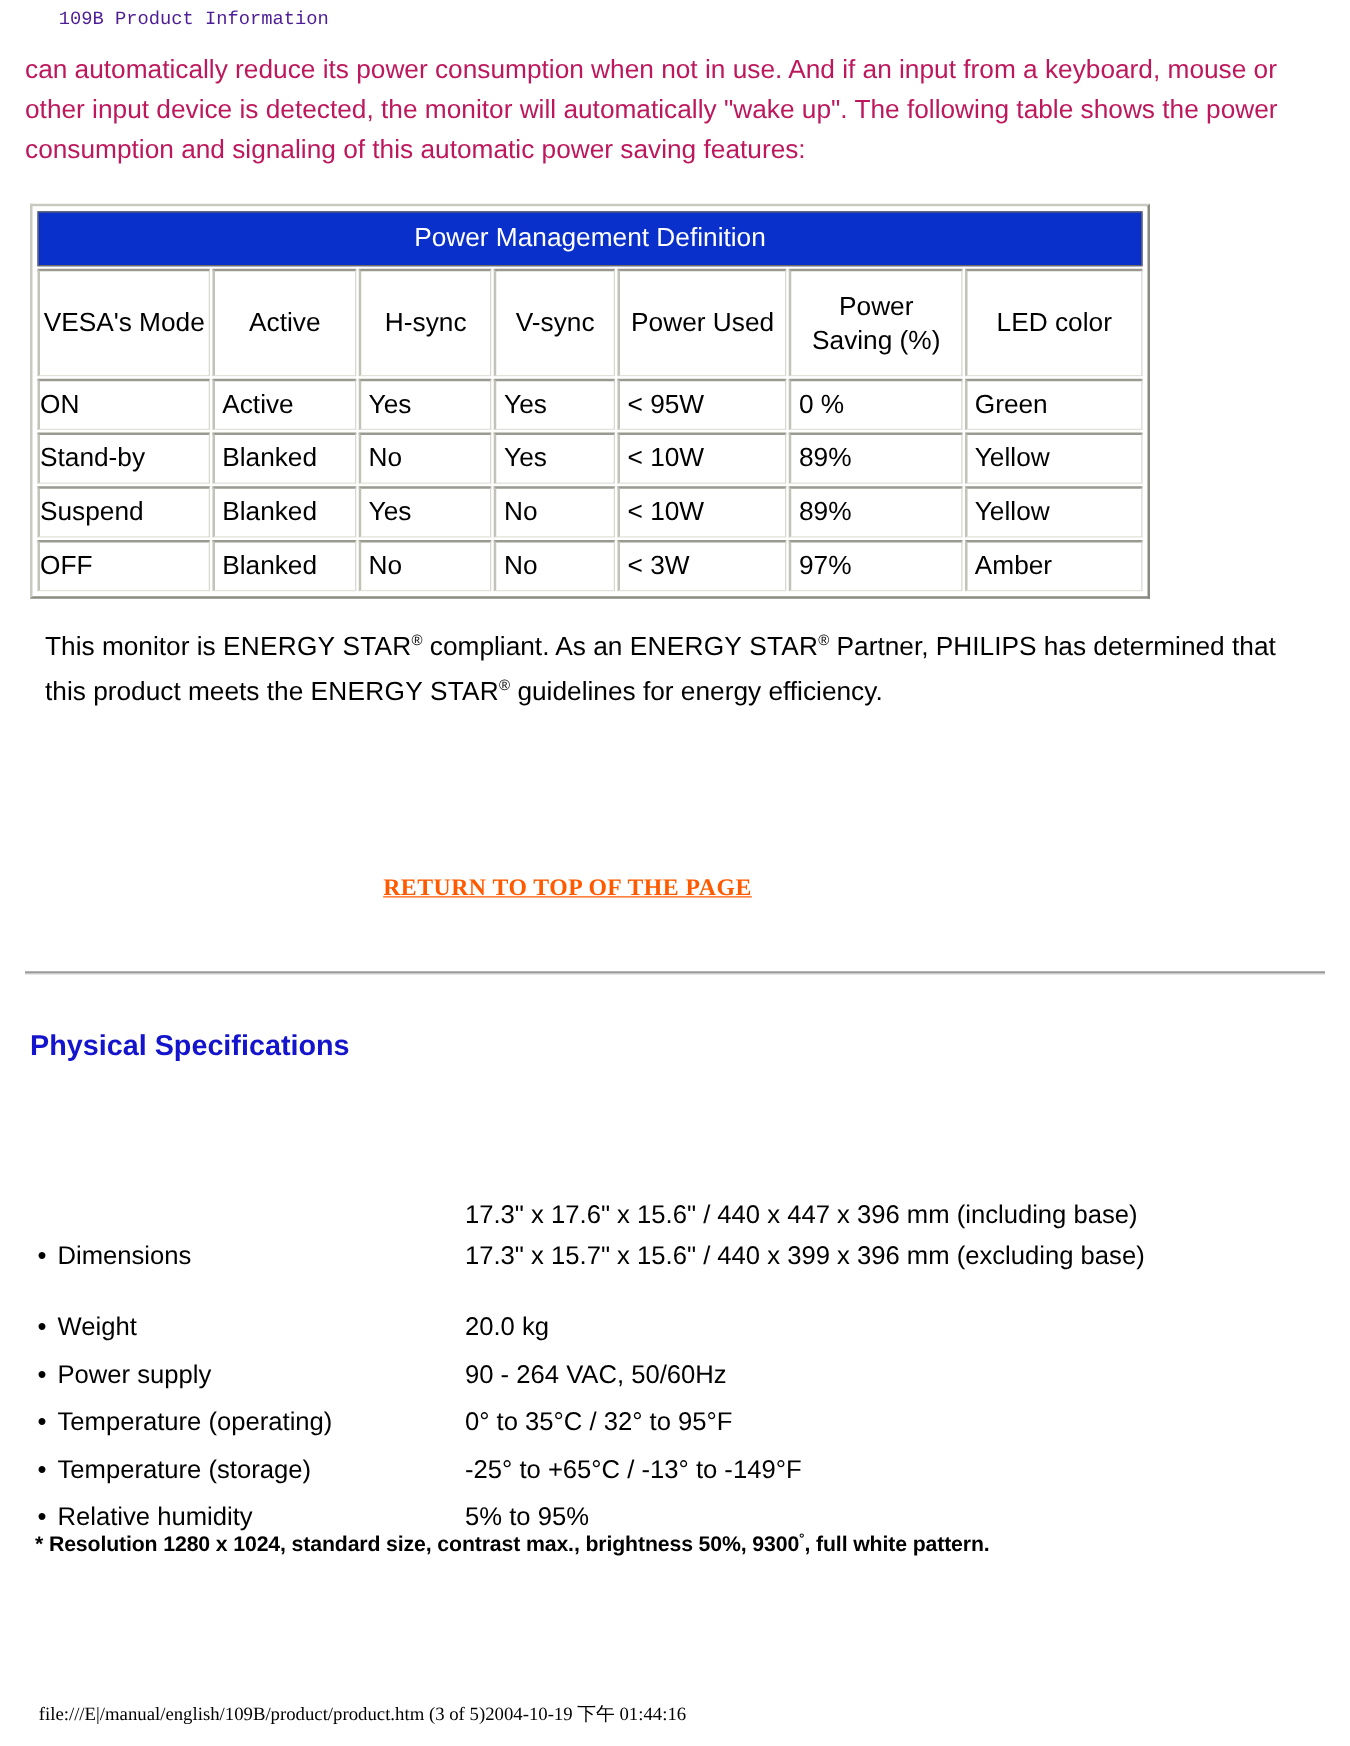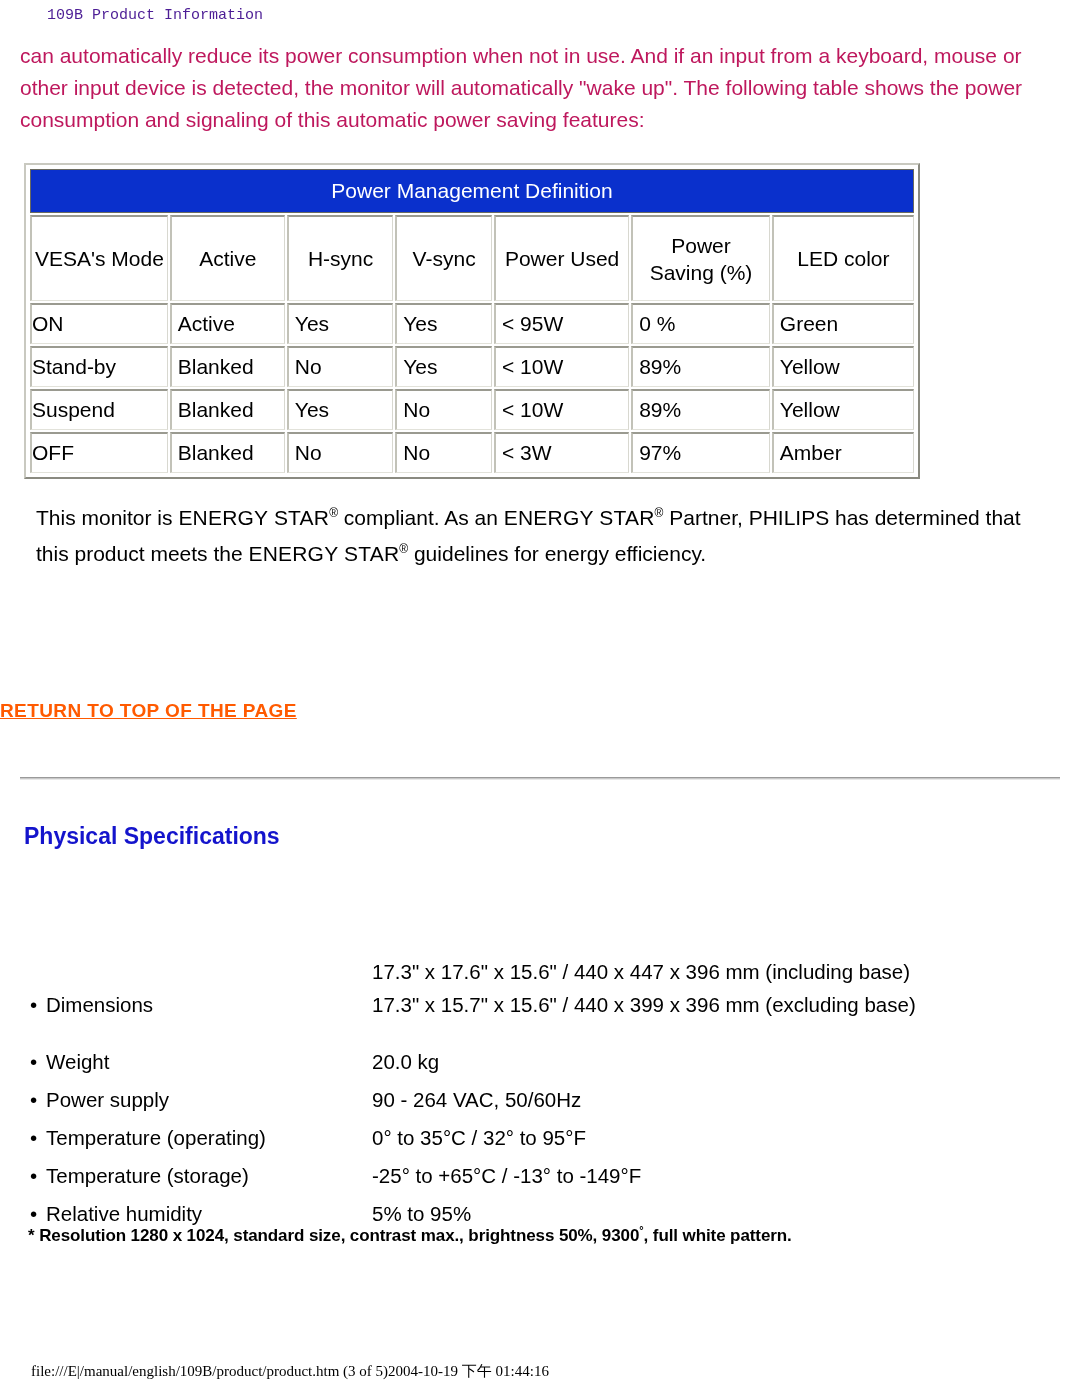--- a/index.html
+++ b/index.html
@@ -113,21 +113,22 @@
     font-size: 12px;
     vertical-align: super;
     line-height: 0;
   }
 
   .return-link {
     position: absolute;
     left: 0;
     top: 700px;
     width: 908px;
-    text-align: left;
+    text-align: center;
+    font-family: Liberation Serif, serif;
   }
   .return-link a {
     color: #ff5a00;
     font-size: 19px;
     font-weight: bold;
     letter-spacing: 0.4px;
     text-decoration: underline;
   }
 
   .divider {

